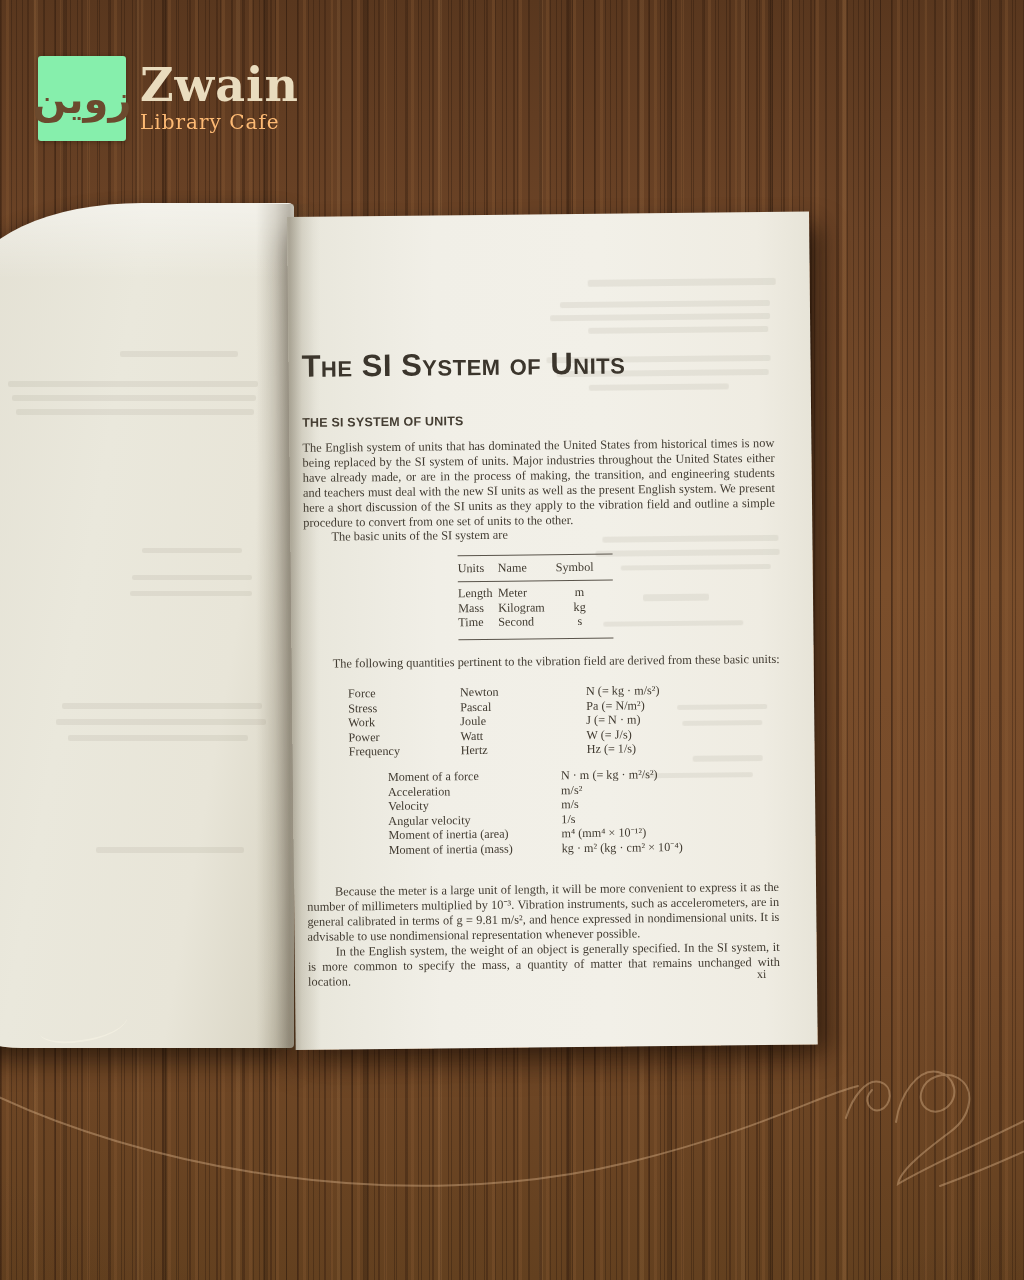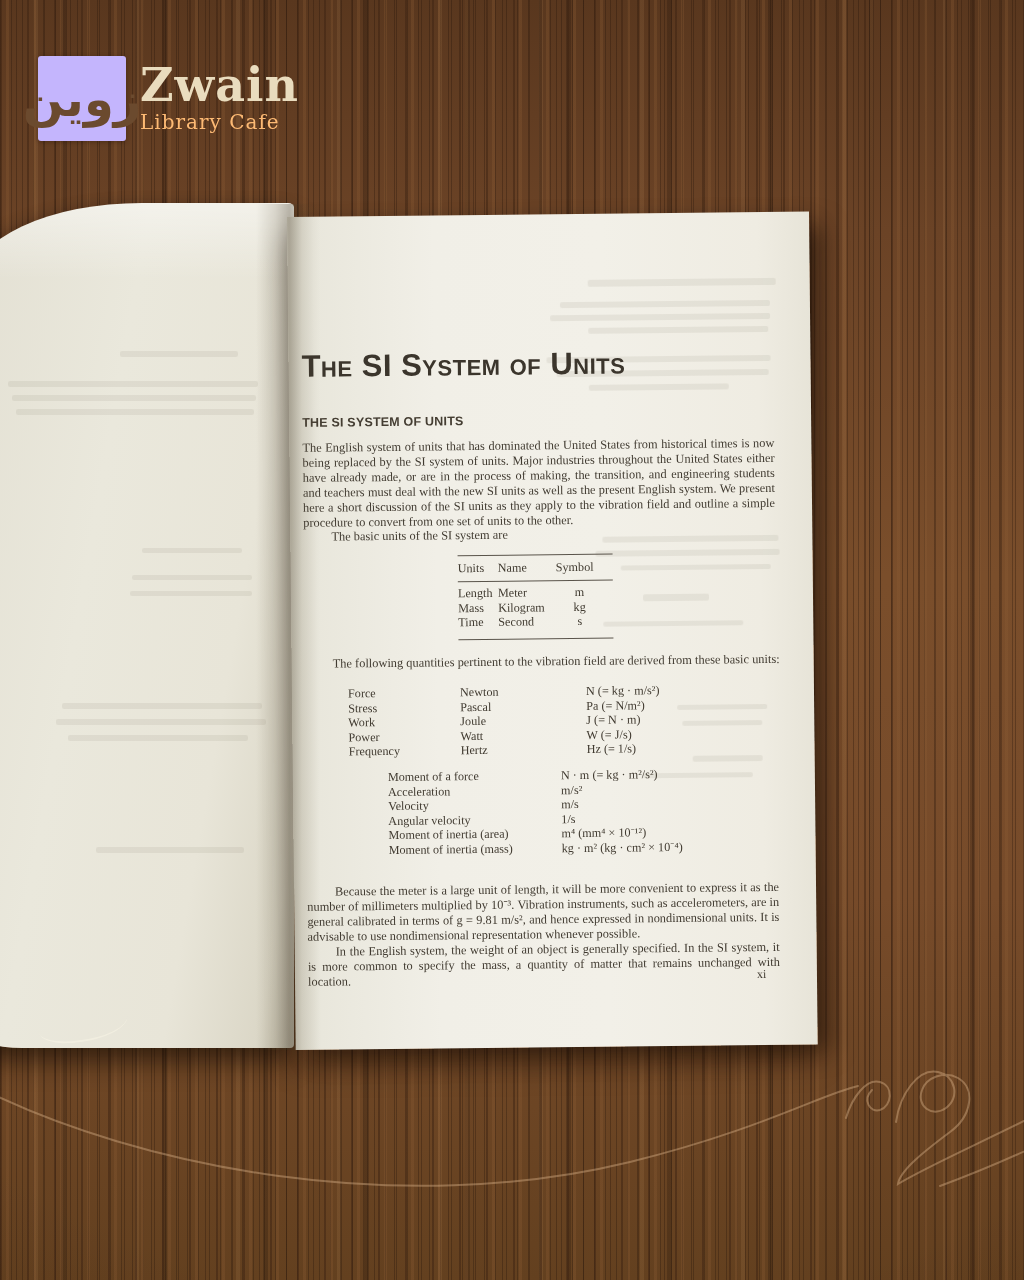--- a/index.html
+++ b/index.html
@@ -17,23 +17,23 @@
         rgba(26,13,6,.28) 0 1px, rgba(0,0,0,0) 1px 11px),
       repeating-linear-gradient(90deg,
         rgba(0,0,0,0) 0 34px, rgba(232,180,120,.10) 34px 38px,
         rgba(0,0,0,0) 38px 61px, rgba(20,10,5,.22) 61px 66px, rgba(0,0,0,0) 66px 101px),
       linear-gradient(180deg,#59371e 0%,#6b4326 18%,#7a4e2b 45%,#774b2a 70%,#63401f 100%);}
   .swirl{position:absolute;inset:0;z-index:1;}
   .swirl path{fill:none;stroke:#d8b28a;stroke-width:2;stroke-linecap:round;opacity:.42;}
 
   
   .logo{position:absolute;left:38px;top:56px;display:flex;align-items:flex-start;z-index:6;}
-  .logo-mark{width:88px;height:85px;background:#c4b5fd;border-radius:3px;
+  .logo-mark{width:88px;height:85px;background:#86efac;border-radius:3px;
     display:flex;align-items:center;justify-content:center;
-    font-family:"DejaVu Sans",sans-serif;font-weight:bold;font-size:48px;color:#6b4a2e;
+    font-family:"DejaVu Sans",sans-serif;font-weight:bold;font-size:40px;color:#6b4a2e;
     box-shadow:0 1px 4px rgba(30,15,5,.35);}
   .logo-text{margin-left:14px;padding-top:6px;color:#e9dcbe;}
   .logo-name{font-family:"DejaVu Serif",serif;font-weight:bold;font-size:46px;line-height:46px;letter-spacing:1px;}
   .logo-sub{font-family:"DejaVu Serif",serif;font-size:20px;line-height:24px;margin-top:2px;letter-spacing:1px;color:#fdba74;}
 
   
   .left-page{position:absolute;left:-28px;top:203px;width:322px;height:845px;z-index:2;
     background:
       linear-gradient(180deg, rgba(255,255,255,.45) 0, rgba(255,255,255,0) 9%),
       linear-gradient(100deg,#e3e0d3 0%,#eae8dc 38%,#e8e5d8 72%,#dbd7c7 92%,#cac5b3 100%);

